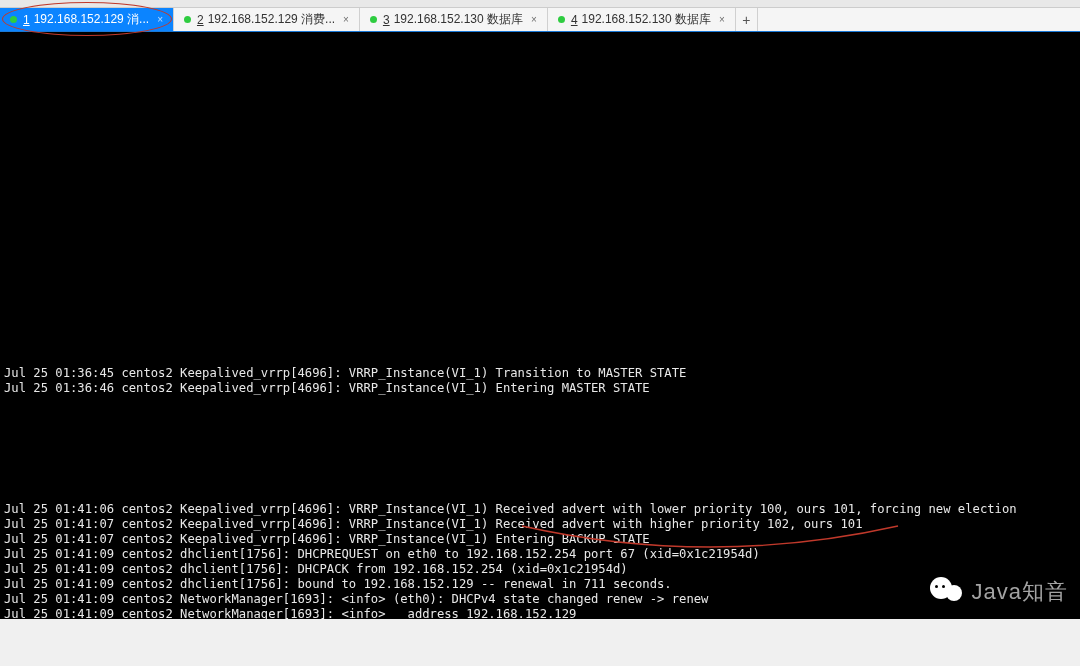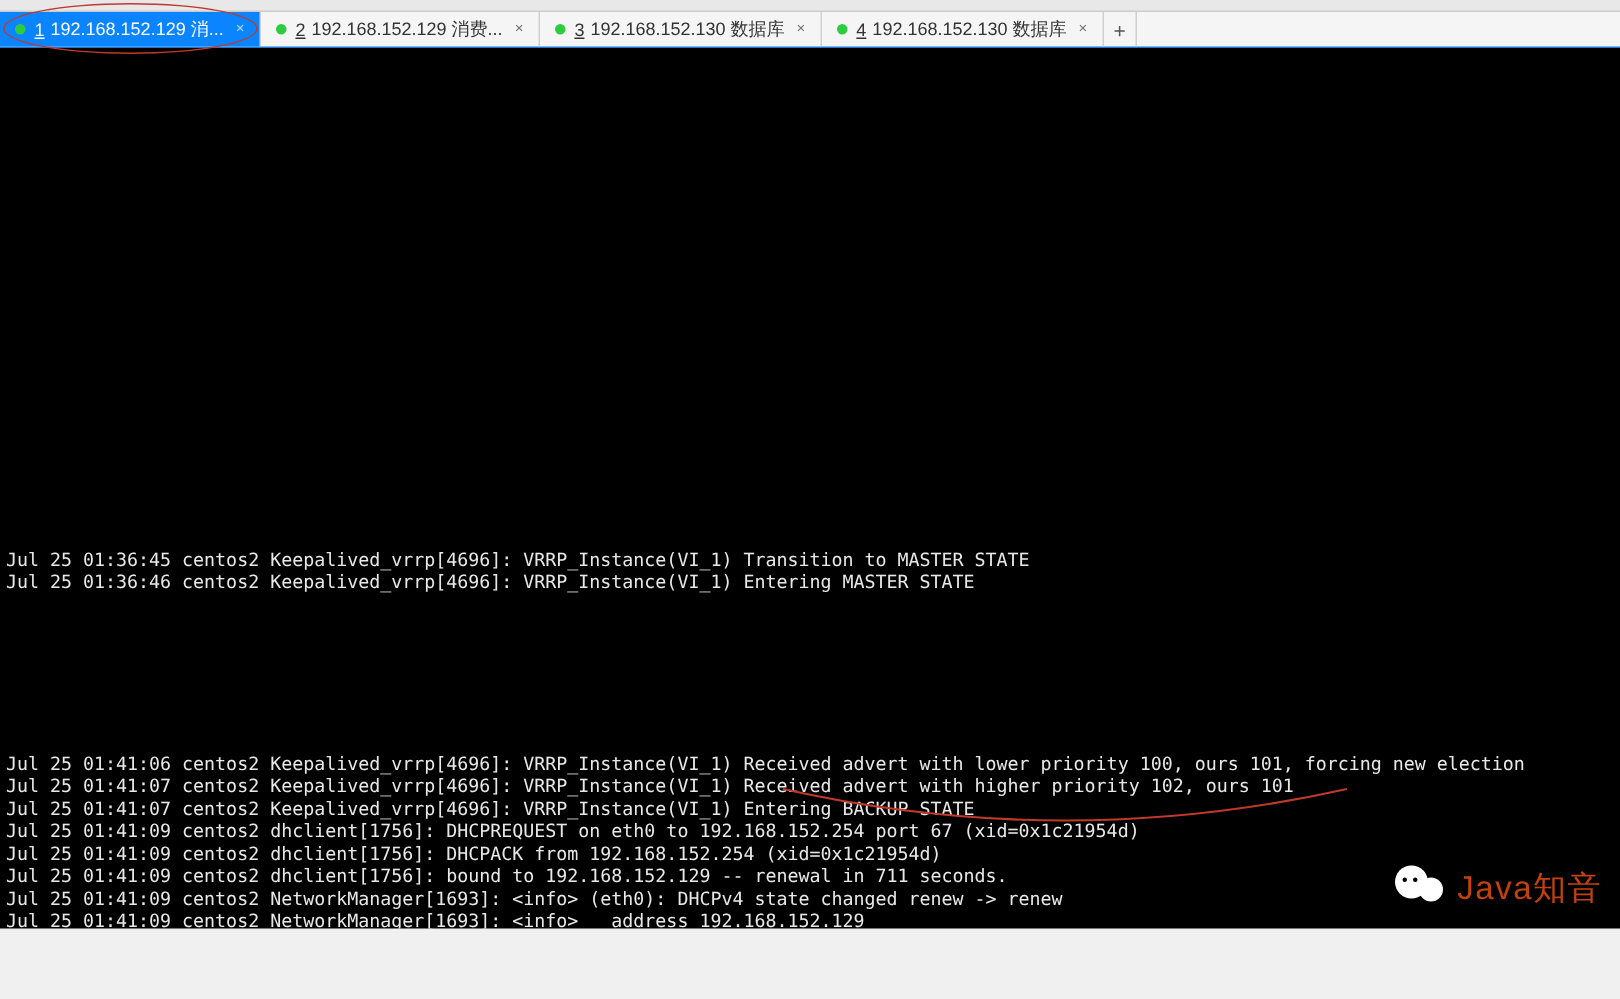--- a/index.html
+++ b/index.html
@@ -94,21 +94,21 @@
       pointer-events:none;
     }
     .arc2 {
       width:100%; height:100%;
     }
 
     .watermark {
       position: absolute;
       right: 12px; bottom: 10px;
       display:flex; align-items:center;
-      color:#c2410c; font-size:22px; font-weight:500;
+      color:#a3a3a3; font-size:22px; font-weight:500;
       font-family: "Microsoft YaHei", sans-serif;
       letter-spacing:1px;
     }
     .wm-icon {
       width:36px; height:36px; margin-right:8px; position:relative;
     }
     .bubble {
       position:absolute; border-radius:50%;
       background:#fff;
     }

